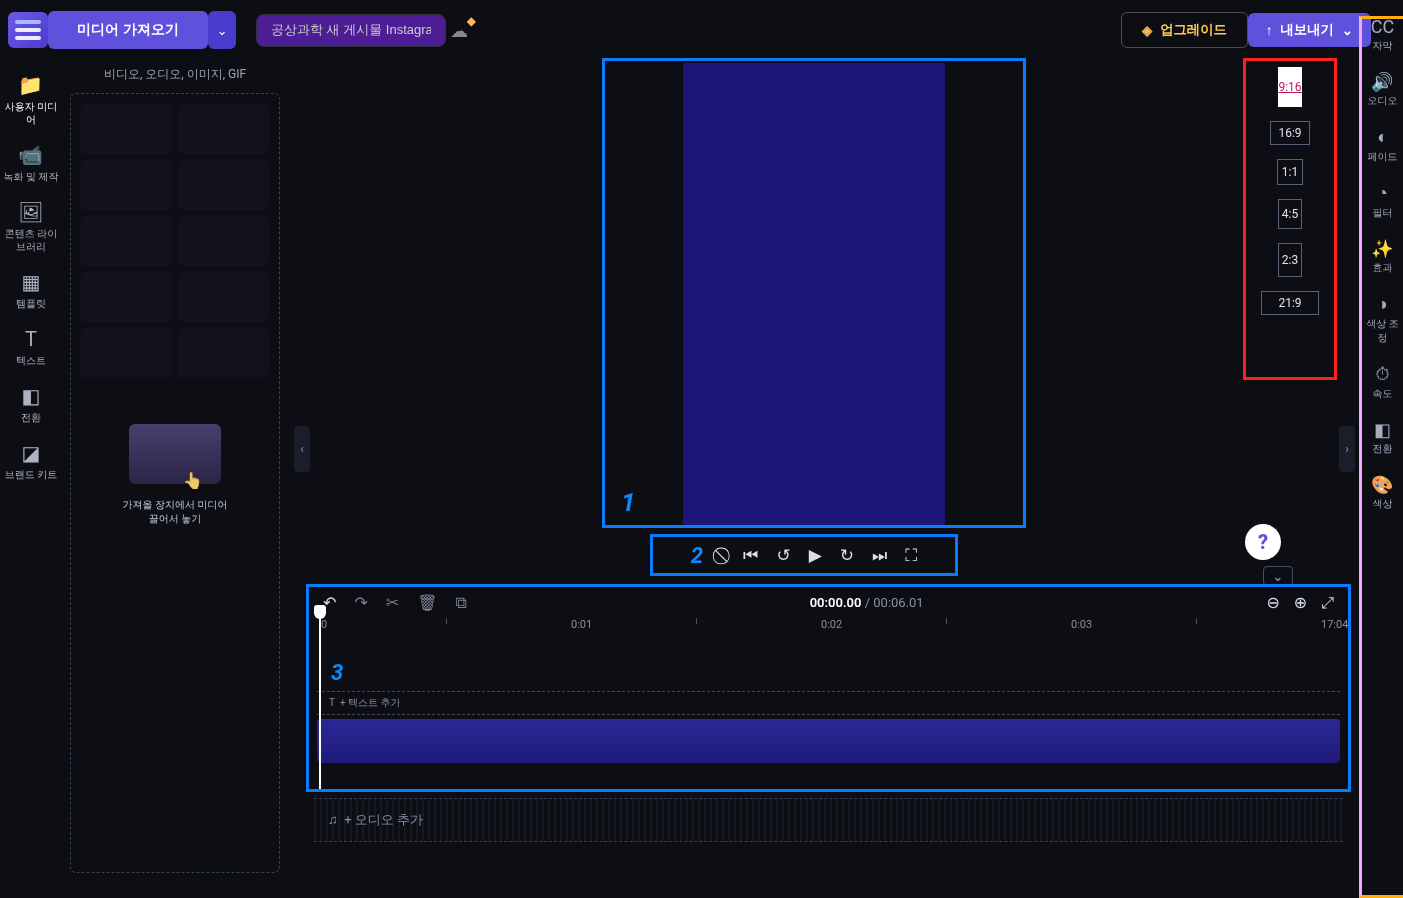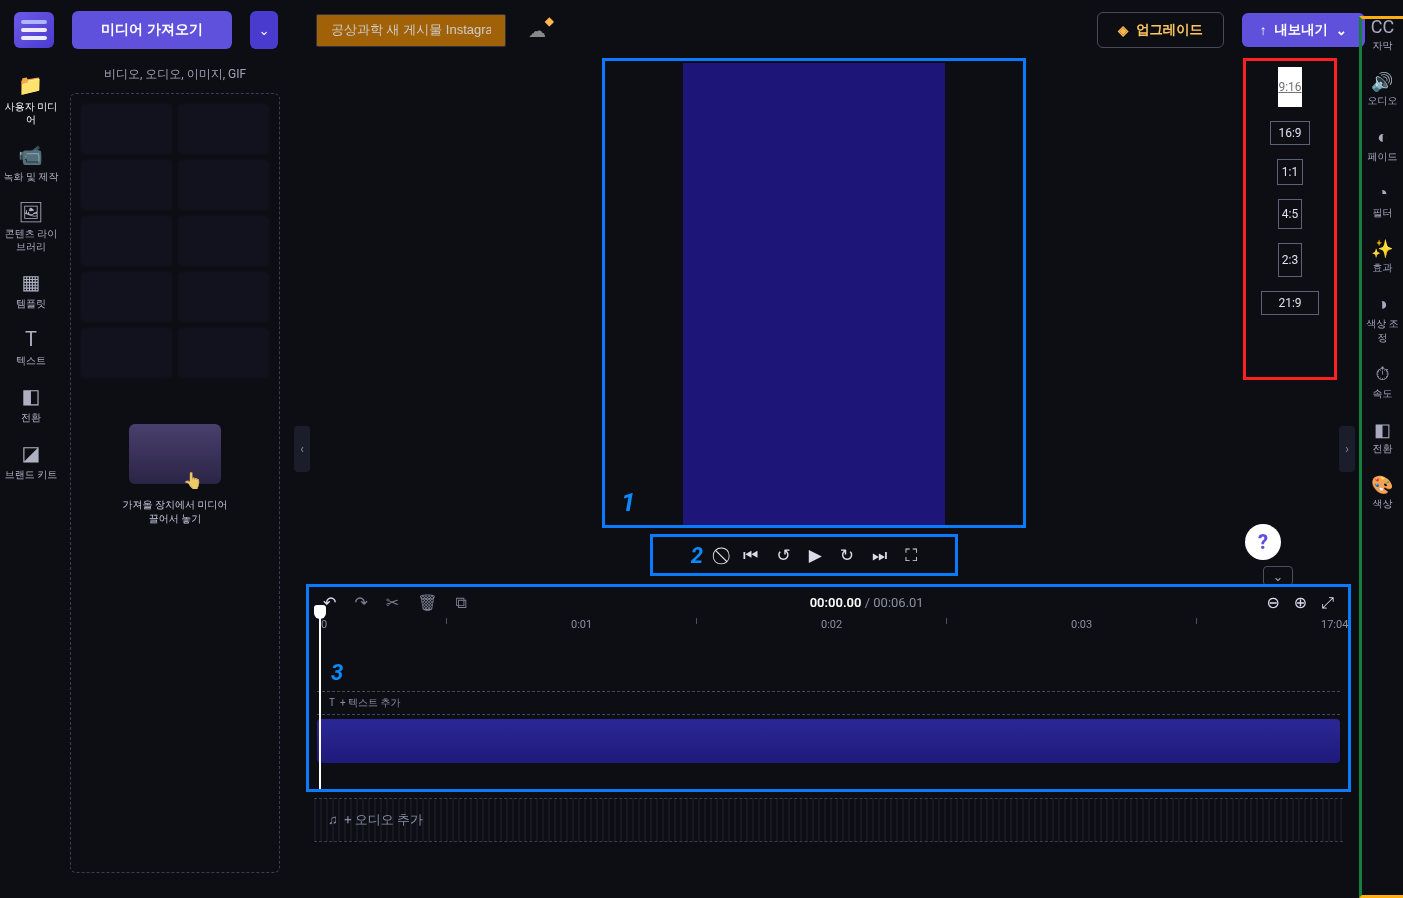--- a/index.html
+++ b/index.html
@@ -14,22 +14,22 @@
   position: relative;
 }
 
 
 .header {
   position: absolute;
   top: 0; left: 0; right: 0;
   height: 60px;
   display: flex;
   align-items: center;
-  padding: 0 10px;
-  gap: 18px;
+  padding: 0 4px;
+  gap: 0;
 }
 .logo {
   width: 40px; height: 36px;
   background: linear-gradient(135deg, #6d5ae8, #4a3bcf);
   border-radius: 6px;
   margin-left: 4px;
   display: flex; flex-direction: column; justify-content: center;
   padding: 4px;
 }
 .logo div { height: 4px; background: #fff; margin: 2px 3px; border-radius: 2px; opacity: 0.9; }
@@ -48,25 +48,25 @@
 .import-drop {
   background: #4a3bcf;
   width: 28px; height: 38px;
   border-radius: 6px;
   border: none;
   cursor: pointer;
   color: #fff;
   display: flex; align-items: center; justify-content: center;
 }
 .title-input {
-  background: #a16207;
+  background: #4c1d95;
   border: 1px solid #30313f;
   color: #ccc;
   padding: 8px 14px;
-  border-radius: 2px;
+  border-radius: 8px;
   width: 190px;
   margin-left: 20px;
   font-size: 13px;
 }
 .cloud-icon {
   color: #888;
   font-size: 18px;
   margin-left: 4px;
   position: relative;
 }
@@ -204,21 +204,21 @@
   display: flex; flex-direction: column; align-items: center; gap: 14px;
   padding-top: 6px;
 }
 .aspect-item {
   border: 1.5px solid #5c6078;
   color: #dfe1ee;
   font-size: 12px;
   display: flex; align-items: center; justify-content: center;
   cursor: pointer;
 }
-.aspect-item.active { background: #fff; color: #737373; border-color: #fff; text-decoration: underline; }
+.aspect-item.active { background: #fff; color: #be185d; border-color: #fff; text-decoration: underline; }
 .ar-9-16 { width: 24px; height: 40px; }
 .ar-16-9 { width: 40px; height: 24px; }
 .ar-1-1  { width: 26px; height: 26px; }
 .ar-4-5  { width: 24px; height: 30px; }
 .ar-2-3  { width: 24px; height: 34px; }
 .ar-21-9 { width: 58px; height: 24px; }
 
 .aspect-toggle {
   position: absolute; top: 566px; right: 110px;
   width: 30px; height: 20px; border: 1px solid #4a4e63;
@@ -226,21 +226,21 @@
   color: #a0a4b8; display:flex;align-items:center;justify-content:center;
   cursor:pointer;
 }
 
 
 .right-rail {
   position: absolute;
   top: 16px; right: 0; bottom: 0;
   width: 44px;
   border-top: 3px solid #ffae0d;
-  border-left: 3px solid #15803d;
+  border-left: 3px solid #f0abfc;
   border-bottom: 3px solid #ffae0d;
   padding-top: 0;
   margin-left: 36px;
 }
 .rail-item {
   text-align: center;
   color: #a7aac0;
   font-size: 10px;
   padding: 9px 0;
   cursor: pointer;

